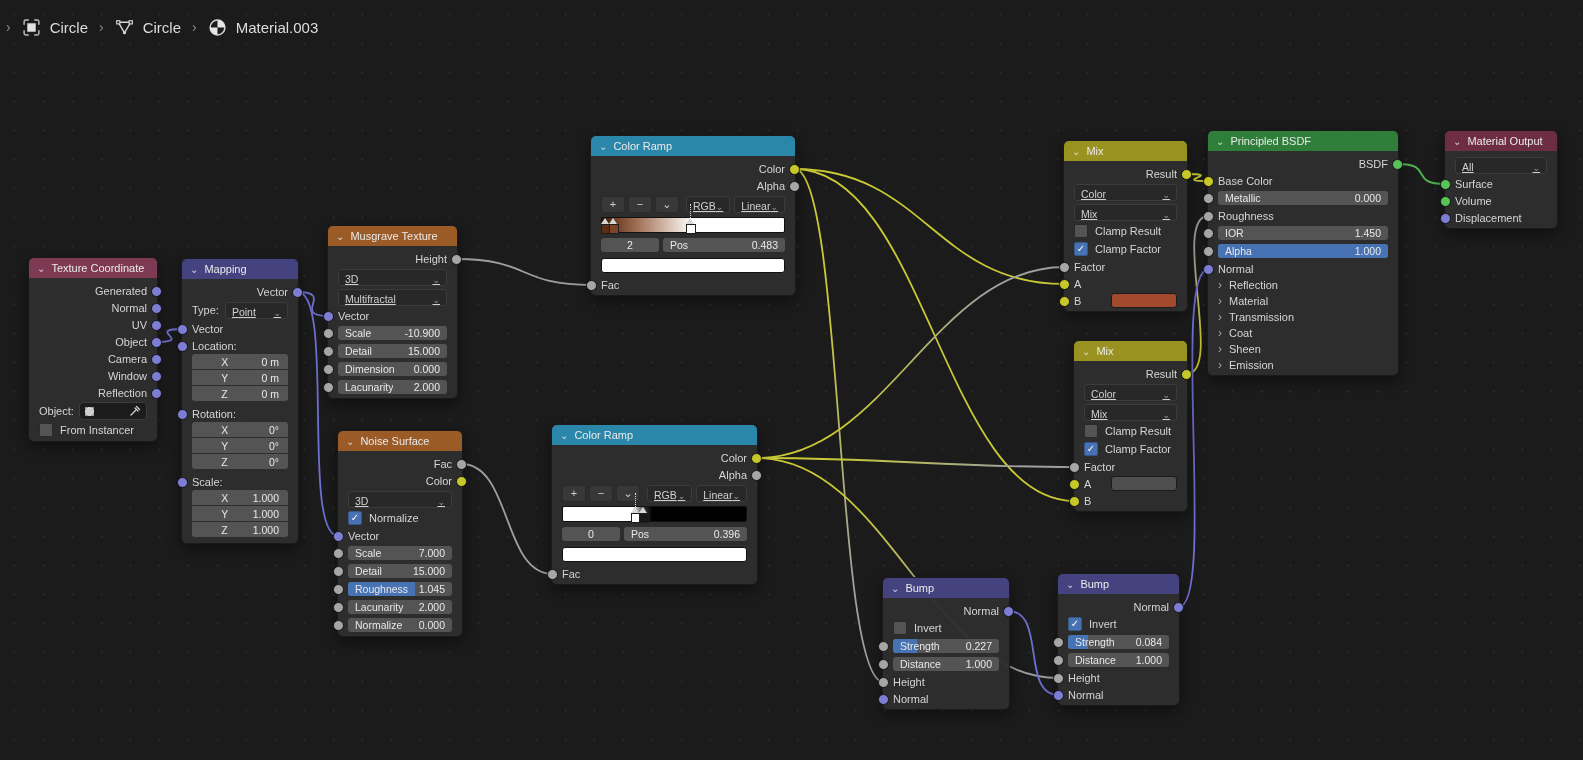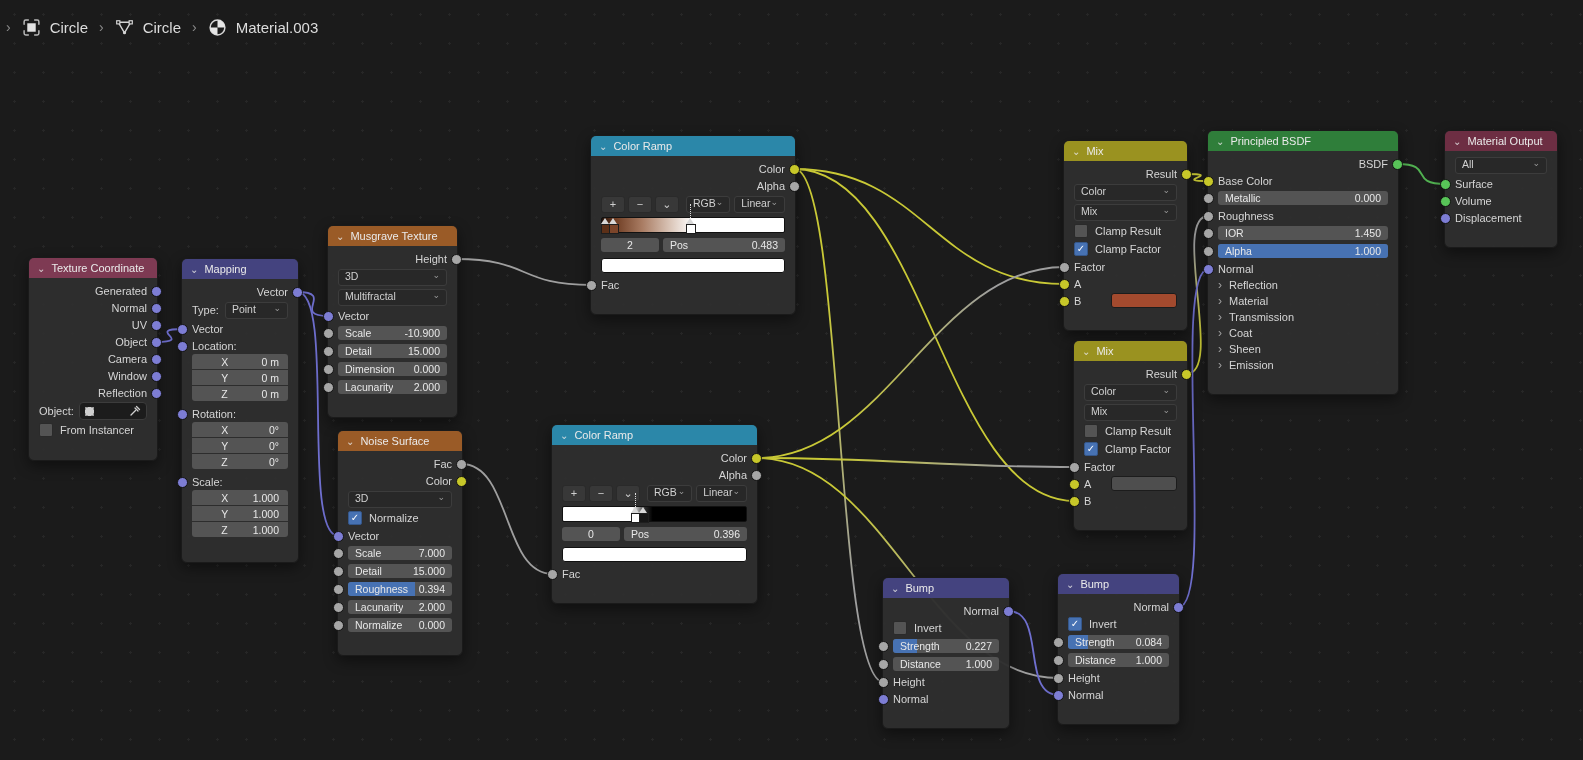--- a/index.html
+++ b/index.html
@@ -11,34 +11,34 @@
   #topbar{position:absolute;top:0;left:0;right:0;height:54px;z-index:3;
        display:flex;align-items:center;gap:9px;padding-left:4px;font-size:15px;color:#dcdcdc;}
   #topbar .crumb-chev{color:#8a8a8a;font-size:14px;margin:0 2px;}
   #topbar .bicon{width:19px;height:19px;display:inline-block;}
   #wires{position:absolute;inset:0;z-index:1;}
   .node{position:absolute;z-index:2;background:rgba(46,46,46,.97);border:1px solid #1a1a1a;
        border-radius:6px;box-shadow:0 5px 14px rgba(0,0,0,.45);font-size:11px;}
   .nhead{height:20px;display:flex;align-items:center;gap:6px;padding:0 8px;
        border-radius:5px 5px 0 0;color:#eaeaea;white-space:nowrap;overflow:hidden;}
   .nhead .hchev{font-size:10px;color:#e6e6e6;opacity:.85;}
-  .nbody{padding:4px 0 21px;}
+  .nbody{padding:4px 0 2px;}
   .row{position:relative;height:17px;display:flex;align-items:center;padding:0 10px;white-space:nowrap;}
   .row.r18{height:18px}.row.r20{height:20px}
   .row.out{justify-content:flex-end;}
   .sock{position:absolute;width:9px;height:9px;border-radius:50%;border:1px solid #131313;
        top:50%;margin-top:-5px;z-index:2;}
   .sock.l{left:-5px}.sock.r{right:-5px}
   .slider{flex:1;height:14px;background:#545454;border-radius:3px;position:relative;overflow:hidden;
        display:flex;align-items:center;justify-content:space-between;padding:0 7px;font-size:10.5px;color:#e8e8e8;}
   .slider .fill{position:absolute;left:0;top:0;bottom:0;background:#4772b3;}
   .slider span{position:relative;z-index:1;}
   .slider .sl-lab{overflow:hidden;text-overflow:clip;max-width:62%;}
   .dd{flex:1;height:15px;background:#282828;border:1px solid #3c3c3c;border-radius:3px;
-       display:flex;align-items:flex-start;justify-content:space-between;padding:0 6px;color:#d0d0d0;font-size:10.5px;}
+       display:flex;align-items:flex-end;justify-content:space-between;padding:0 6px;color:#d0d0d0;font-size:10.5px;text-decoration:underline;}
   .dd .chev{color:#9a9a9a;font-size:9px;}
   .chk{width:12px;height:12px;border-radius:2px;background:#545454;border:1px solid #2a2a2a;
        margin-right:7px;font-size:10px;line-height:11px;text-align:center;color:#fff;flex:0 0 auto;}
   .chk.on{background:#4772b3;border-color:#35578a;}
   .vecgrp{margin:0 10px 4px;}
   .vrow{height:15px;background:#545454;margin-bottom:1px;display:flex;align-items:center;
        justify-content:space-between;padding:0 9px;font-size:10.5px;color:#e8e8e8;}
   .vrow:first-child{border-radius:3px 3px 0 0}.vrow:last-child{border-radius:0 0 3px 3px;margin-bottom:0}
   .vrow .vlab{margin-left:26%;}
   .rbtn{width:22px;height:15px;background:#383838;border:1px solid #2a2a2a;border-radius:3px;
@@ -358,21 +358,21 @@
           <div class="slider">
             <span class="sl-lab">Detail</span>
             <span>15.000</span>
           </div>
         </div>
         <div class="row r18">
           <div class="sock l" style="background: rgb(166, 166, 166);"></div>
           <div class="slider">
             <div class="fill" style="width: 64%;"></div>
             <span class="sl-lab">Roughness</span>
-            <span>0.394</span>
+            <span>1.045</span>
           </div>
         </div>
         <div class="row r18">
           <div class="sock l" style="background: rgb(166, 166, 166);"></div>
           <div class="slider">
             <span class="sl-lab">Lacunarity</span>
             <span>2.000</span>
           </div>
         </div>
         <div class="row r18">

